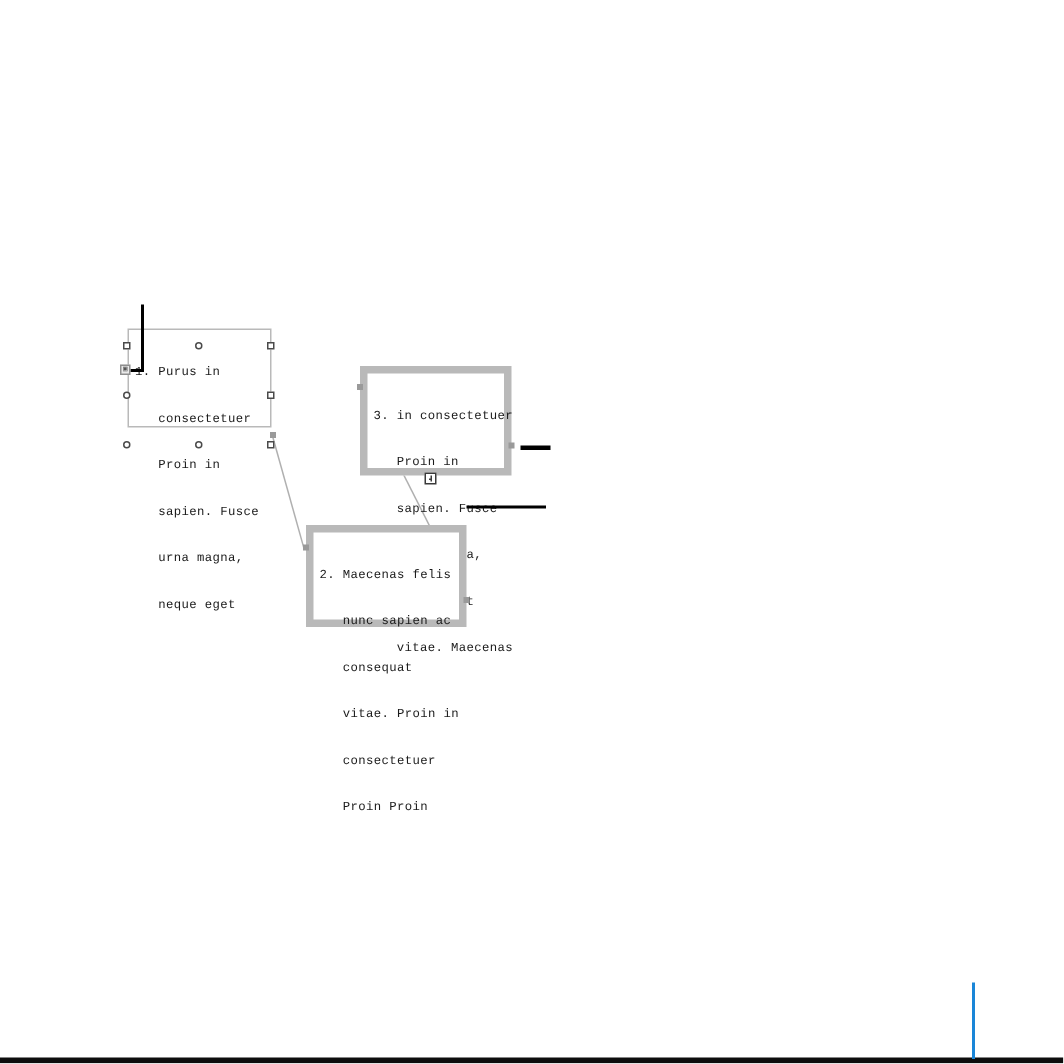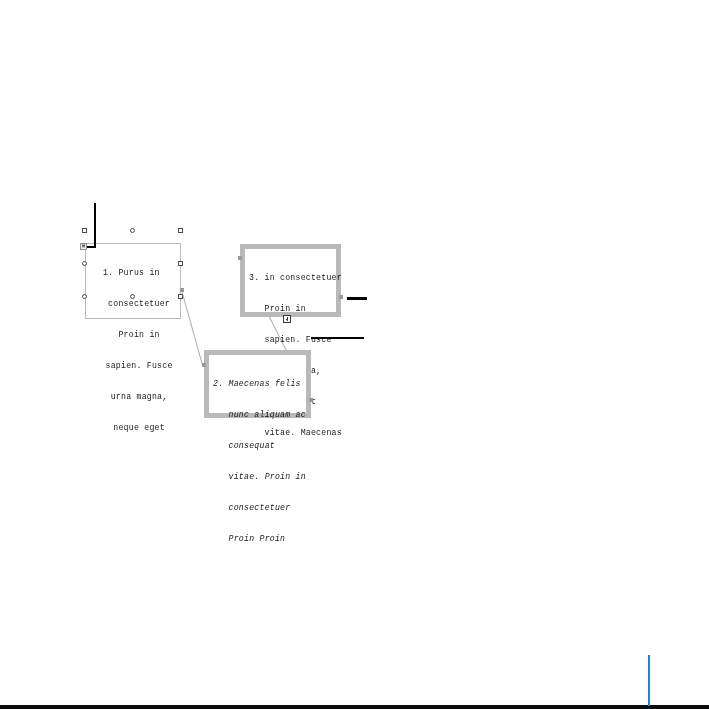--- a/index.html
+++ b/index.html
@@ -145,21 +145,21 @@
 <div id="canvas" style="width: 709px; height: 709px; background: rgb(255, 255, 255);">
 
   <div class="connector" id="conn0" style="left: 182px; top: 290px; width: 77.8845px; background: rgb(176, 176, 176); transform: rotate(74.3578deg);"></div>
   <div class="connector" id="conn1" style="left: 240px; top: 258px; width: 159.211px; background: rgb(176, 176, 176); transform: rotate(63.1131deg);"></div>
 
   <div class="blackrule" id="rule0" style="left: 94px; top: 203px; width: 2px; height: 45px; background: rgb(0, 0, 0);"></div>
   <div class="blackrule" id="rule1" style="left: 85px; top: 246px; width: 11px; height: 2px; background: rgb(0, 0, 0);"></div>
   <div class="blackrule" id="rule2" style="left: 347px; top: 297px; width: 20px; height: 3px; background: rgb(0, 0, 0);"></div>
   <div class="blackrule" id="rule3" style="left: 311px; top: 337px; width: 53px; height: 2px; background: rgb(0, 0, 0);"></div>
 
-  <div class="textbox" id="box1" style="left: 85px; top: 243px; width: 96px; height: 76px; border-color: rgb(185, 185, 185); color: rgb(26, 26, 26); text-align: center;">
+  <div class="textbox" id="box1" style="left: 85px; top: 219px; width: 96px; height: 66px; border-color: rgb(185, 185, 185); color: rgb(26, 26, 26);">
     <div class="tb-inner">
       <span class="tb-line">1. Purus in</span>
       <span class="tb-line">   consectetuer</span>
       <span class="tb-line">   Proin in</span>
       <span class="tb-line">   sapien. Fusce</span>
       <span class="tb-line">   urna magna,</span>
       <span class="tb-line">   neque eget</span>
     </div>
   </div>
 
@@ -167,24 +167,24 @@
     <div class="tb-inner">
       <span class="tb-line">3. in consectetuer</span>
       <span class="tb-line">   Proin in</span>
       <span class="tb-line">   sapien. Fusce</span>
       <span class="tb-line">   urna magna,</span>
       <span class="tb-line">   neque eget</span>
       <span class="tb-line">   vitae. Maecenas</span>
     </div>
   </div>
 
-  <div class="textbox" id="box2" style="left: 204px; top: 350px; width: 107px; height: 68px; border-color: rgb(185, 185, 185); color: rgb(26, 26, 26); font-style: italic;">
+  <div class="textbox" id="box2" style="left: 204px; top: 350px; width: 107px; height: 68px; border-color: rgb(185, 185, 185); color: rgb(26, 26, 26);">
     <div class="tb-inner">
       <span class="tb-line">2. Maecenas felis</span>
-      <span class="tb-line">   nunc aliquam ac</span>
+      <span class="tb-line">   nunc sapien ac</span>
       <span class="tb-line">   consequat</span>
       <span class="tb-line">   vitae. Proin in</span>
       <span class="tb-line">   consectetuer</span>
       <span class="tb-line">   Proin Proin</span>
     </div>
   </div>
 
   <div class="nub" id="nub0" style="left: 180px; top: 288px; background: rgb(154, 154, 154);"></div>
   <div class="nub" id="nub1" style="left: 238px; top: 256px; background: rgb(154, 154, 154);"></div>
   <div class="nub" id="nub2" style="left: 339px; top: 295px; background: rgb(154, 154, 154);"></div>

